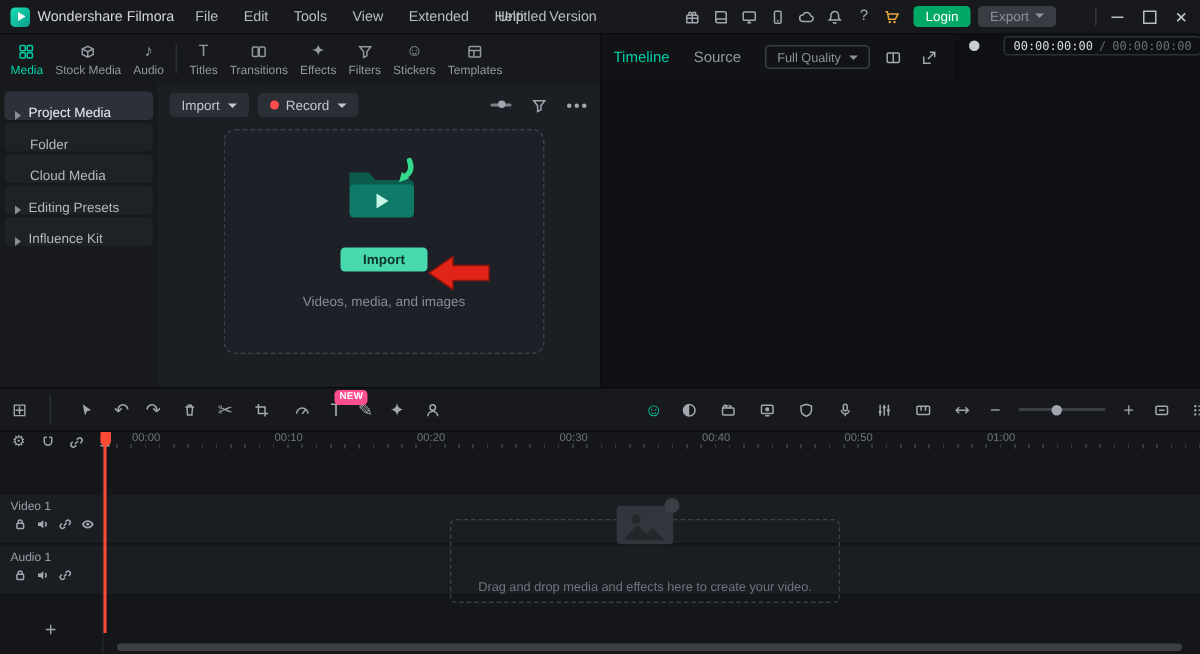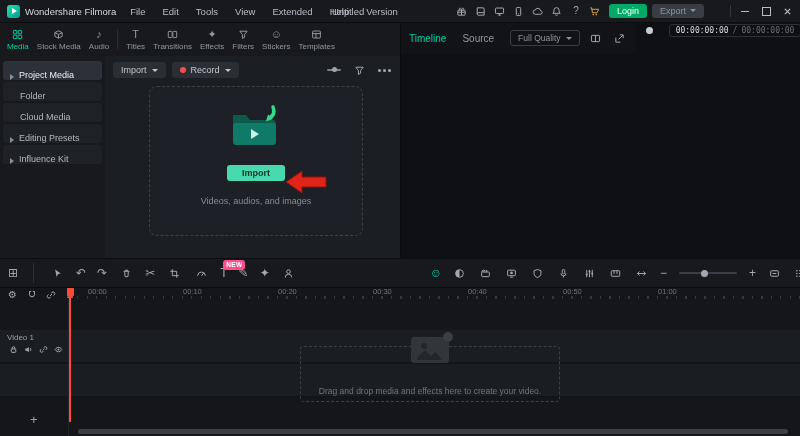--- a/index.html
+++ b/index.html
@@ -306,21 +306,21 @@
         <path d="M6 12h13l4 5h23a3 3 0 013 3v3H6z" fill="#0b5a4c"></path>
         <rect x="6" y="20" width="43" height="22" rx="3" fill="#0e7a67"></rect>
         <path d="M24 26l8 5-8 5z" fill="#d7fff2" opacity="0.92"></path>
         <path d="M46 4q3 8-4 11" fill="none" stroke="#35d98b" stroke-width="3.5" stroke-linecap="round"></path>
         <path d="M46 16l-7 2.5 2-7z" fill="#35d98b"></path>
       </svg>
       <button class="import-cta">Import</button>
       <svg class="red-arrow" width="42" height="26" viewBox="0 0 42 26">
         <path d="M41 8H17V2L1 13l16 11v-6h24z" fill="#e02418" stroke="#8f130c" stroke-width="1"></path>
       </svg>
-      <div class="mp-hint">Videos, audios, and images</div>
+      <div class="mp-hint">Videos, media, and images</div>
     </div>
   </div>
 
   <div class="preview">
     <div class="pv-header">
       <span class="pv-tab active">Timeline</span>
       <span class="pv-tab">Source</span>
       <div class="pv-right">
         <span class="quality">
             <span>Full Quality</span>
@@ -577,17 +577,39 @@
               </svg>
             </span>
           <span class="ic">
               <svg viewBox="0 0 12 12">
                 <path d="M1.5 6s1.8-3 4.5-3 4.5 3 4.5 3-1.8 3-4.5 3S1.5 6 1.5 6z" fill="none" stroke="currentColor" stroke-width="1"></path>
                 <circle cx="6" cy="6" r="1.3" fill="currentColor"></circle>
               </svg>
             </span>
         </span>
       </div>
+      <div class="track-label" style="top:78px">
+        <span class="t-name">Audio 1</span>
+        <span class="track-icons">
+          <span class="ic">
+              <svg viewBox="0 0 12 12" fill="none" stroke="currentColor" stroke-width="1">
+                <rect x="3" y="5.2" width="6" height="4.6" rx="1"></rect>
+                <path d="M4.2 5.2V4a1.8 1.8 0 013.6 0v1.2"></path>
+              </svg>
+            </span>
+          <span class="ic">
+              <svg viewBox="0 0 12 12">
+                <path d="M1.8 4.5h2L6.5 2.5v7L3.8 7.5h-2z" fill="currentColor"></path>
+                <path d="M8.2 4a3 3 0 010 4" fill="none" stroke="currentColor" stroke-width="1"></path>
+              </svg>
+            </span>
+          <span class="ic">
+              <svg viewBox="0 0 12 12" fill="none" stroke="currentColor" stroke-width="1">
+                <path d="M4.8 7.2l2.4-2.4M3 5.4L1.9 6.5a2 2 0 002.8 2.8l1.1-1.1M6.2 3.8l1.1-1.1a2 2 0 012.8 2.8L9 6.6"></path>
+              </svg>
+            </span>
+        </span>
+      </div>
       <span class="add-track">+</span>
     </div>
   </div>
 
 </div>
 
 </body></html>

